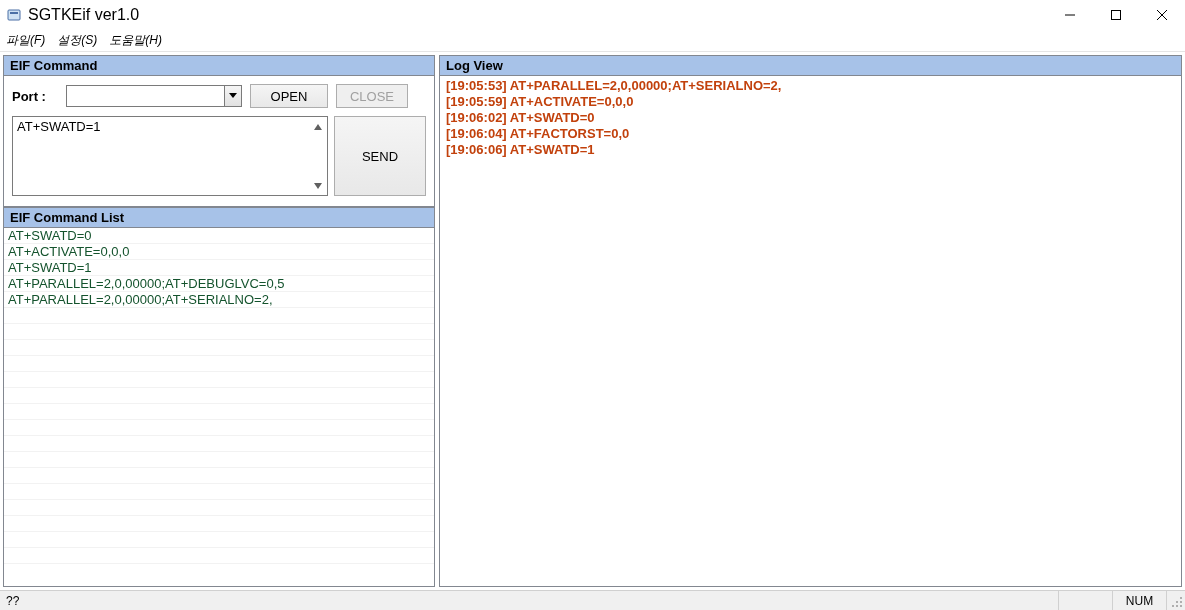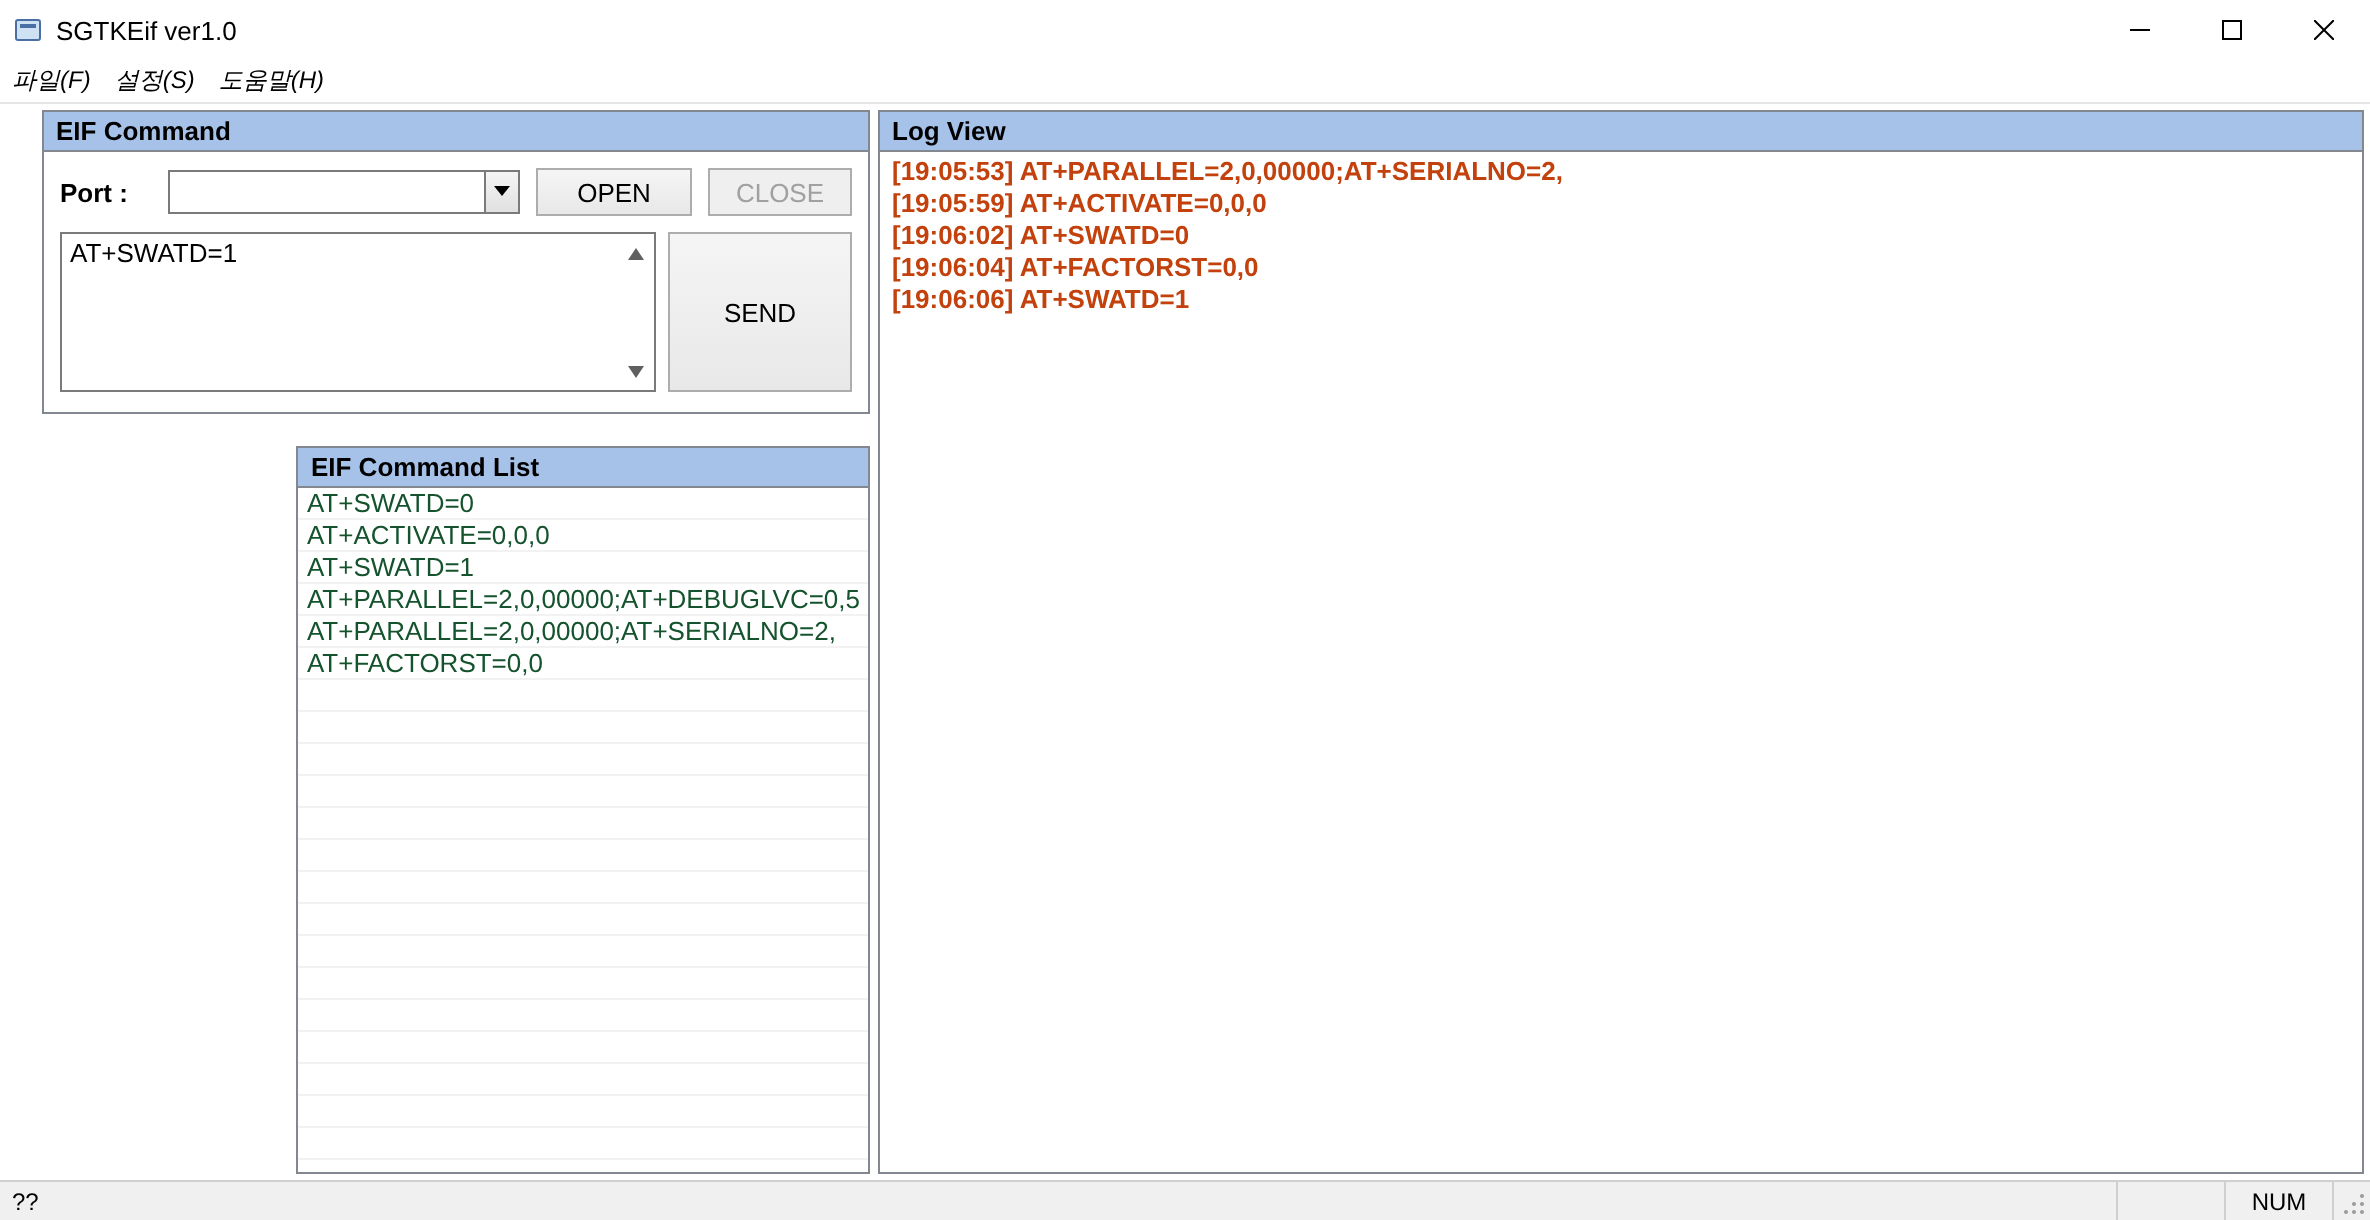--- a/index.html
+++ b/index.html
@@ -19,21 +19,21 @@
       align-items: center;
       background: #ffffff;
       padding: 0 0 0 6px;
     }
     .titlebar .app-icon {
       width: 16px; height: 16px;
       margin-right: 6px;
       display: inline-flex; align-items: center; justify-content: center;
     }
     .titlebar .title-text {
-      font-size: 13px;
+      font-size: 16px;
       color: #000;
       flex: 0 0 auto;
     }
     .titlebar .spacer { flex: 1; }
     .win-controls { display: flex; height: 100%; }
     .win-btn {
       width: 46px; height: 30px;
       display: flex; align-items: center; justify-content: center;
       color: #000;
     }
@@ -51,23 +51,22 @@
       flex: 1;
       display: flex;
       padding: 3px;
       gap: 4px;
       min-height: 0;
     }
     .left-col {
       width: 432px;
       display: flex;
       flex-direction: column;
-      gap: 16px;
+      gap: 0;
       min-height: 0;
-      align-items: flex-end;
     }
     .panel {
       border: 1px solid #828790;
       background: #fff;
       display: flex;
       flex-direction: column;
     }
     .panel-header {
       background: #a7c2e8;
       font-weight: bold;
@@ -302,21 +301,20 @@
     </div>
 
     <div class="panel eif-list">
       <div class="panel-header">EIF Command List</div>
       <div class="eif-list-body" id="eif-list-body">
           <div class="list-row">AT+SWATD=0</div>
           <div class="list-row">AT+ACTIVATE=0,0,0</div>
           <div class="list-row">AT+SWATD=1</div>
           <div class="list-row">AT+PARALLEL=2,0,00000;AT+DEBUGLVC=0,5</div>
           <div class="list-row">AT+PARALLEL=2,0,00000;AT+SERIALNO=2,</div>
-          <div class="list-row">AT+FACTORST=0,0</div>
           <div class="list-row"></div>
           <div class="list-row"></div>
           <div class="list-row"></div>
           <div class="list-row"></div>
           <div class="list-row"></div>
           <div class="list-row"></div>
           <div class="list-row"></div>
           <div class="list-row"></div>
           <div class="list-row"></div>
           <div class="list-row"></div>

